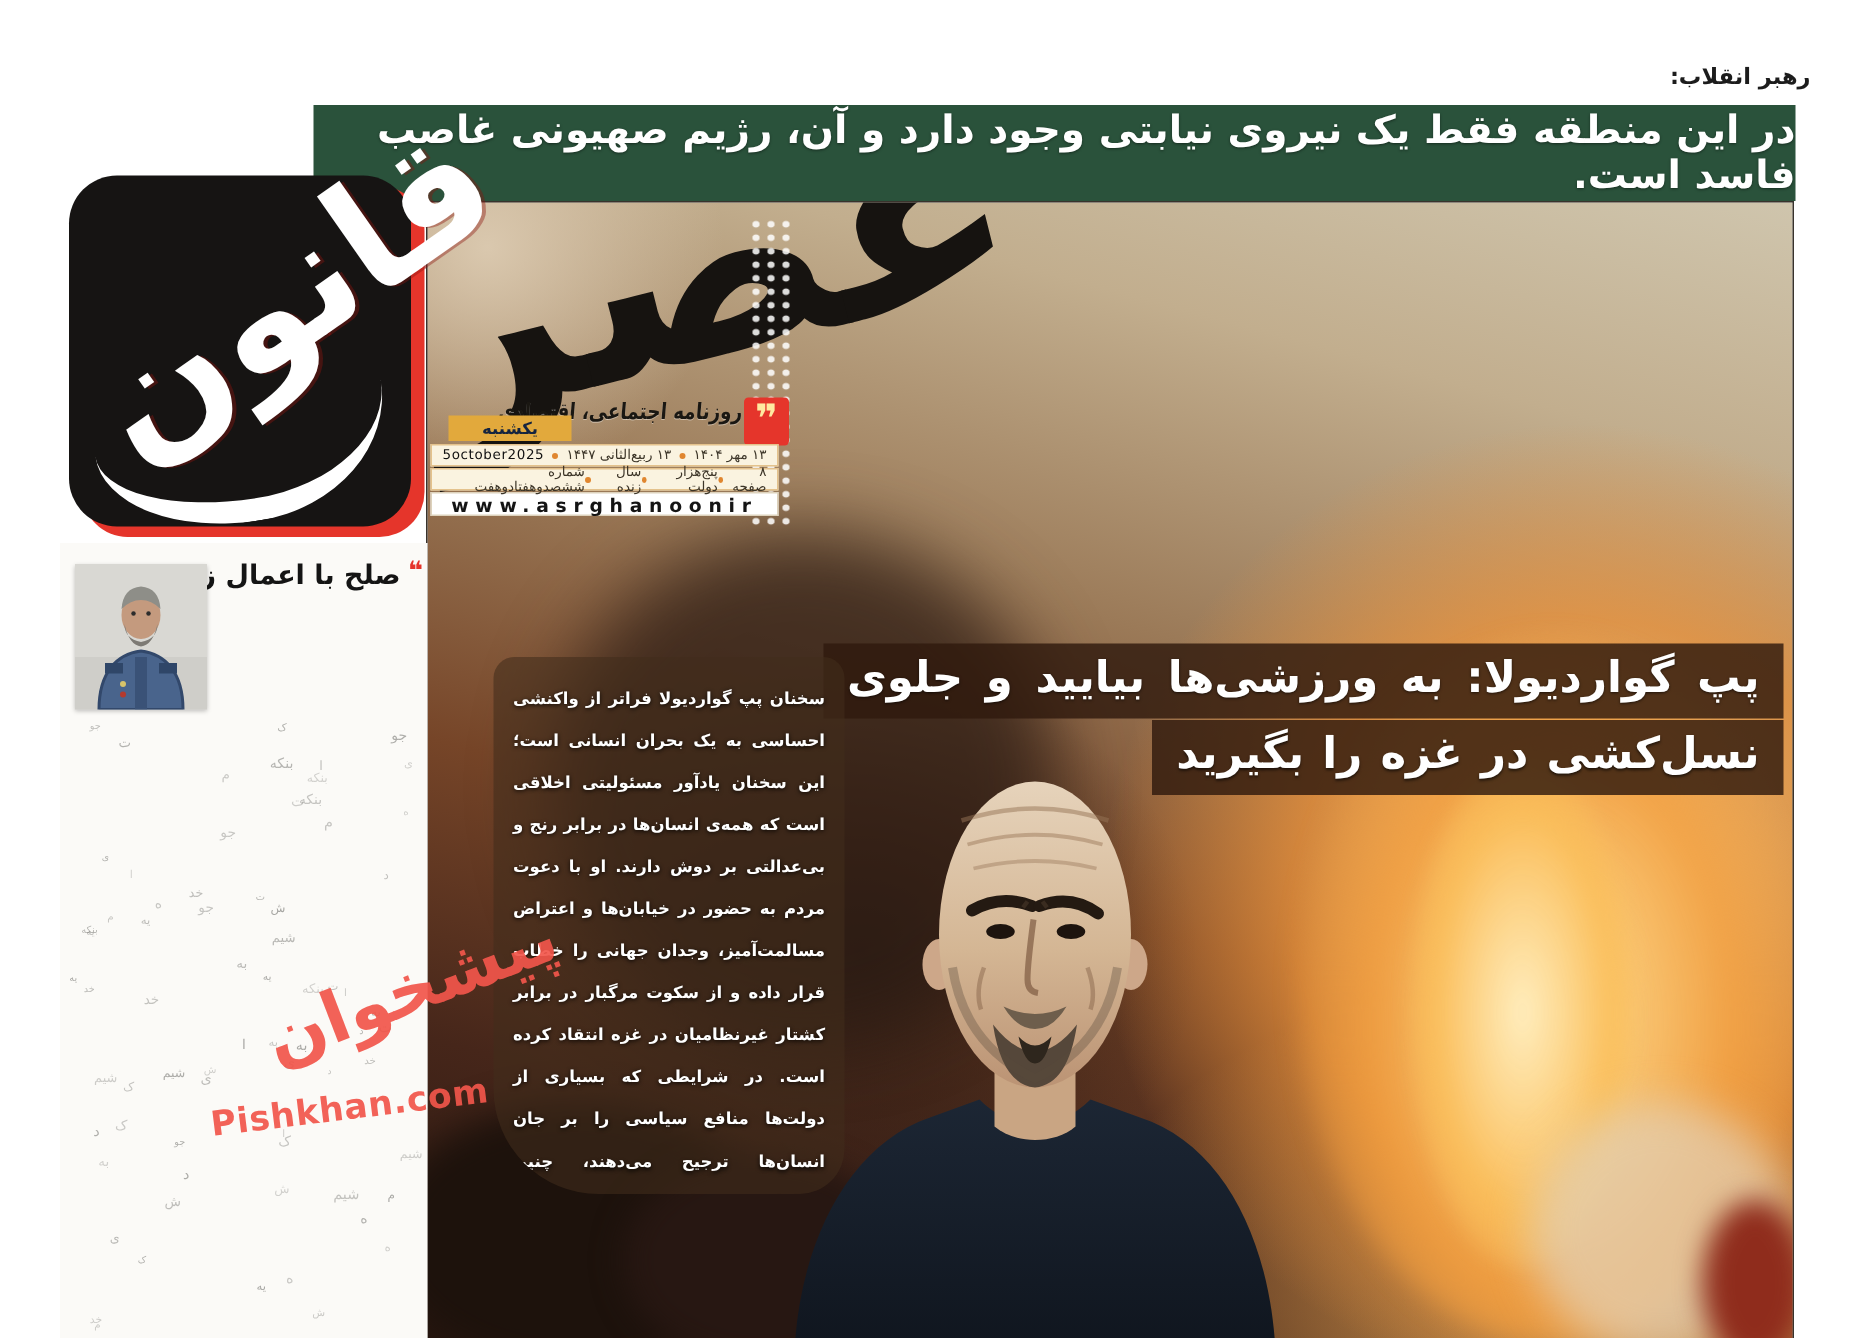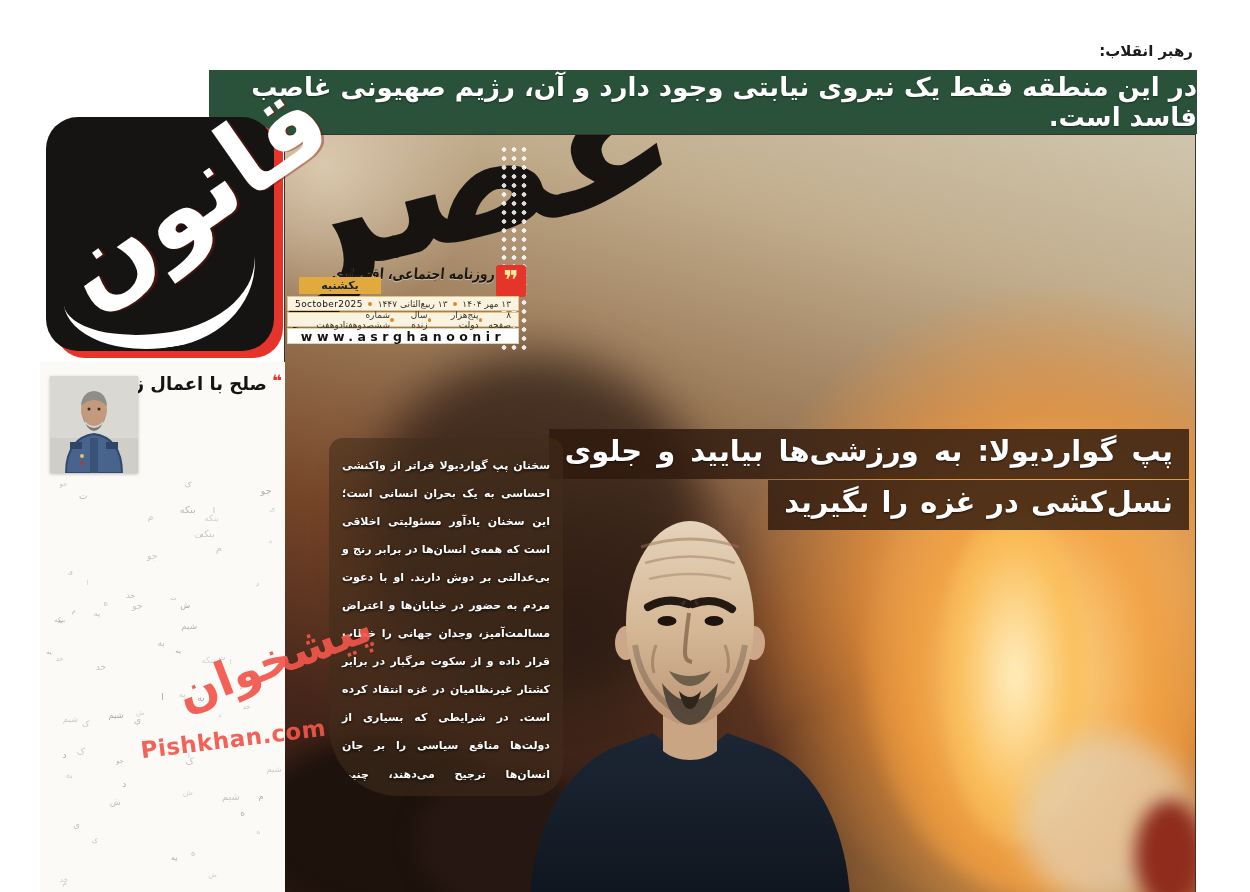--- a/index.html
+++ b/index.html
@@ -4,21 +4,21 @@
 <style>
   * { margin:0; padding:0; box-sizing:border-box; }
   html,body { background:#fff; }
   body { font-family:"DejaVu Sans", sans-serif; }
   #page {
     position:relative; width:1250px; height:892px; background:#fff; overflow:hidden;
   }
 
   
   .leader-label {
-    position:absolute; top:42px; right:57px; font-size:15px; font-weight:bold;
+    position:absolute; top:42px; right:43px; font-size:15px; font-weight:bold;
     color:#1c1c1c; direction:rtl;
   }
   .banner {
     position:absolute; left:209px; top:70px; width:988px; height:64px;
     background:var(--banner-green,#2a523b); color:#fff; direction:rtl;
     display:flex; align-items:center; justify-content:center;
     font-size:26px; font-weight:bold; text-shadow:0 1px 2px rgba(0,0,0,.45);
     z-index:2;
   }
 

